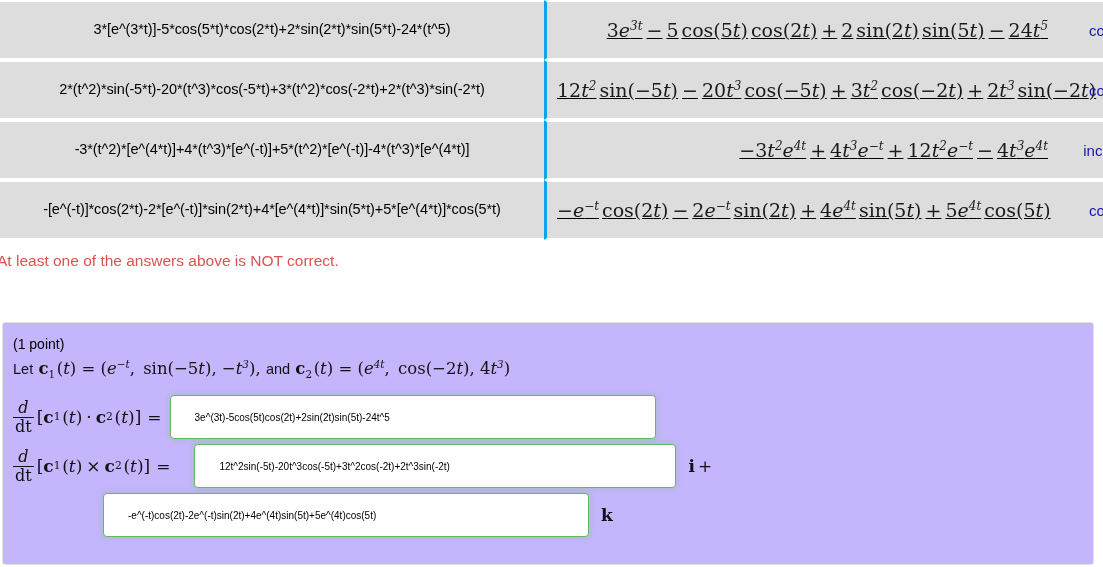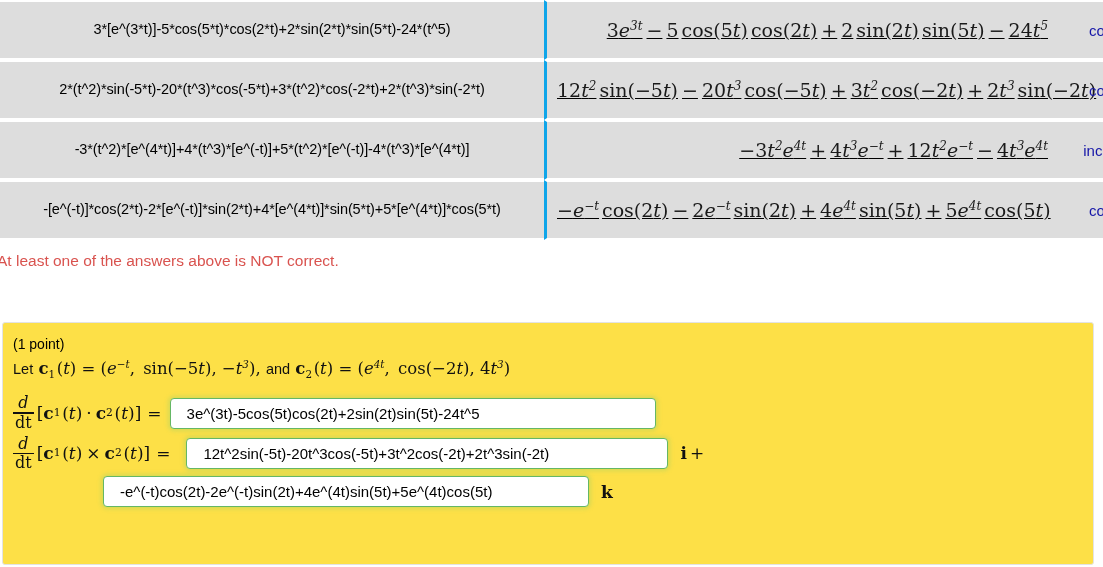--- a/index.html
+++ b/index.html
@@ -82,21 +82,21 @@
     white-space: nowrap;
   }
 
   
   .problem-panel {
     position: absolute;
     left: 2px;
     top: 322px;
     width: 1092px;
     height: 243px;
-    background: #fde047;
+    background: #c4b5fd;
     border: 1px solid #e3e3e3;
     border-radius: 3px;
     box-sizing: border-box;
     padding: 12px 0 0 10px;
   }
   .points {
     font-family: "Liberation Sans", sans-serif;
     font-size: 14px;
     color: #000;
     line-height: 1.4;
@@ -153,47 +153,47 @@
     background: #111;
   }
   .frac .bot {
     font-size: 16px;
     padding: 1px 2px 0 2px;
   }
   .eqsign { padding: 0 8px 0 6px; }
 
   .ans-input {
     font-family: "Liberation Sans", sans-serif;
-    font-size: 15px;
+    font-size: 10px;
     color: #000;
     background: #ffffff;
     border: 1px solid #65b765;
     border-radius: 4px;
-    padding: 6px 16px;
+    padding: 6px 24px;
     box-sizing: border-box;
-    height: 31px;
+    height: 44px;
     outline: none;
     box-shadow: 0 0 4px 2px rgba(120,200,120,0.28);
   }
   .ans-input.bad {
     border: 1px solid #e0909a;
     box-shadow: 0 0 4px 2px rgba(230,150,160,0.28);
   }
   .unit {
     font-family: "DejaVu Serif", "Liberation Serif", serif;
     font-size: 17px;
     font-weight: bold;
     margin-left: 12px;
     white-space: nowrap;
     color: #111;
   }
   .unit .plus { font-weight: normal; padding-left: 3px; }
 
   .row1 .ans-input { width: 486px; margin-left: 0px; }
-  .row2 .ans-input { width: 482px; margin-left: 8px; }
+  .row2 .ans-input { width: 482px; margin-left: 16px; }
   .row3 { margin-left: 150px; }
   .row3 .ans-input { width: 486px; }
   .row4 { margin-left: 90px; }
   .row4 .ans-input { width: 486px; }
 </style>
 </head>
 <body>
 
 <table class="results-table">
   <tbody>

